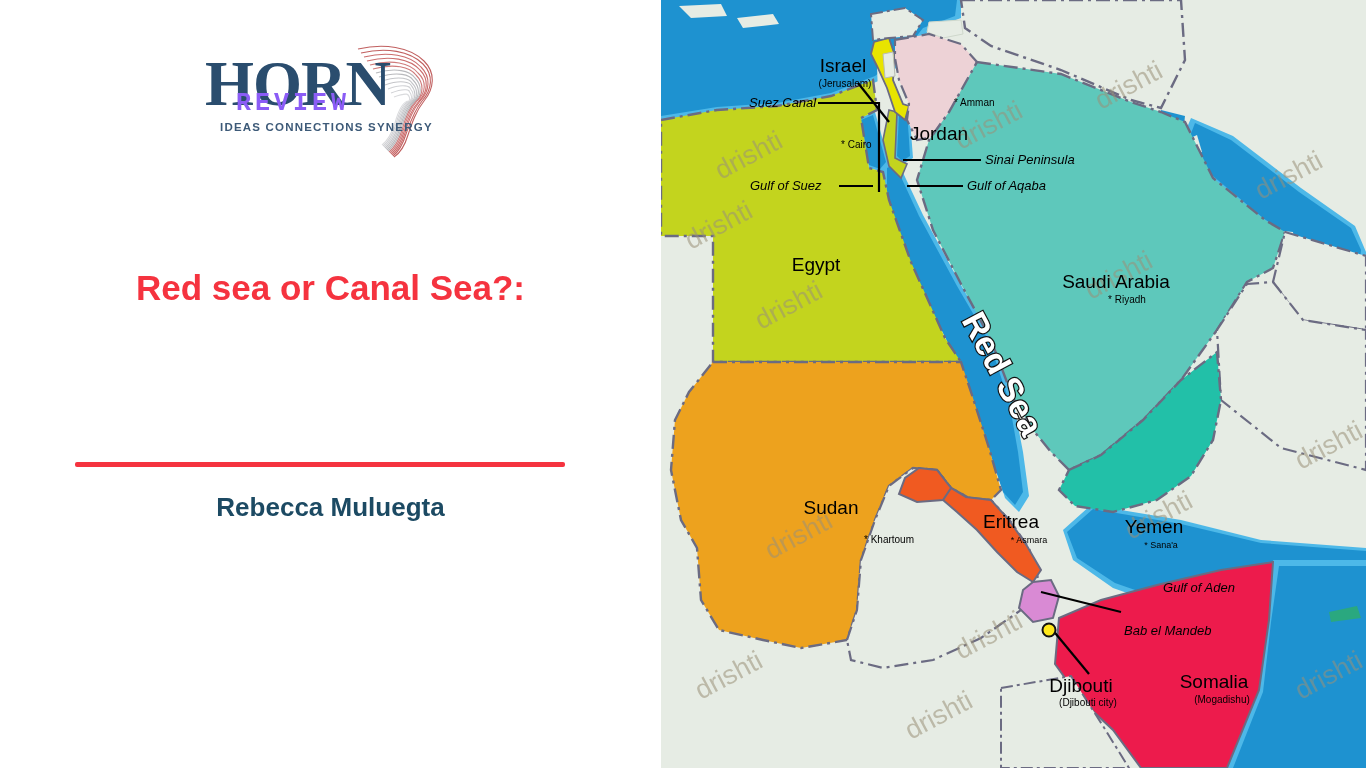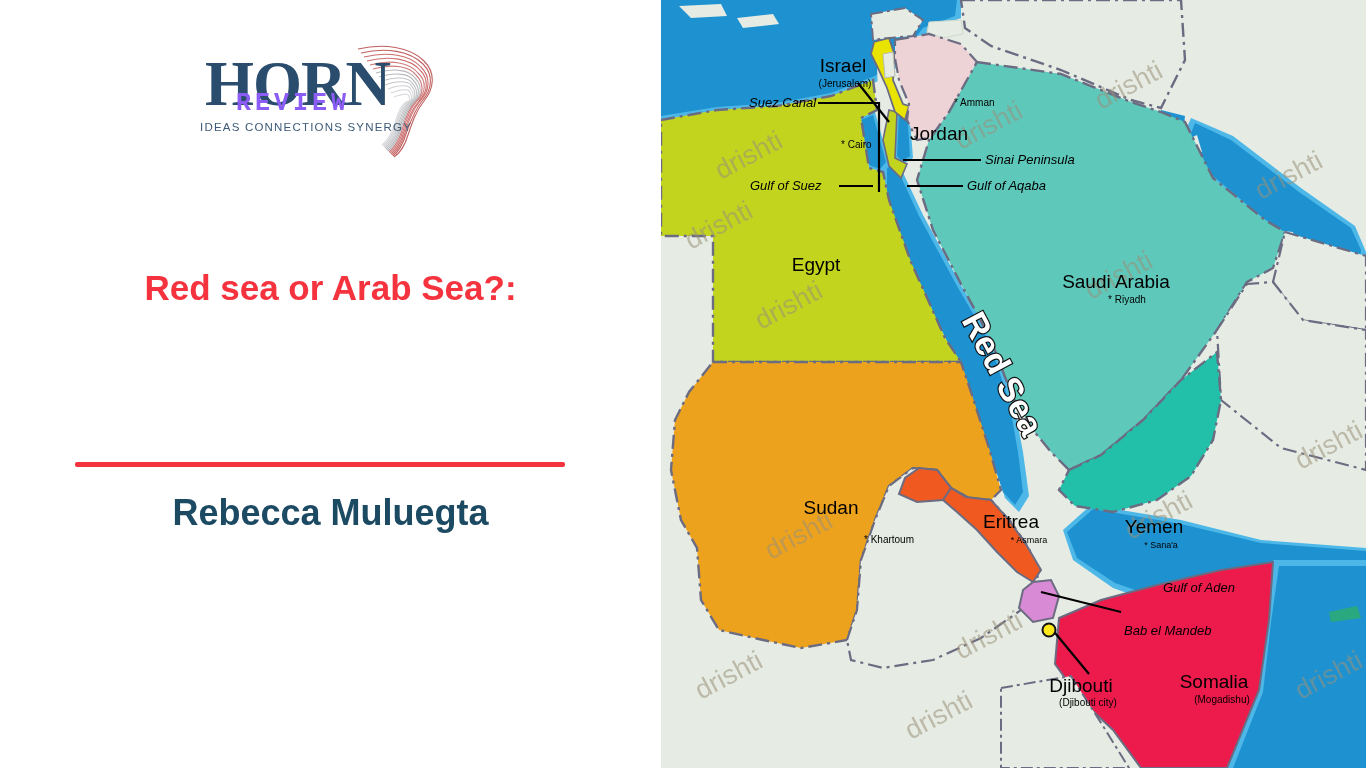--- a/index.html
+++ b/index.html
@@ -25,23 +25,23 @@
     font-weight:bold;font-size:63px;letter-spacing:-1px;
     color:#2a4d6e;line-height:1;
   }
   .logo-review{
     position:absolute;left:36px;top:46px;
     font-family:Liberation Mono, monospace;
     font-weight:bold;font-size:25px;letter-spacing:4px;
     color:#8b5cf6;line-height:1;
   }
   .logo-tag{
-    position:absolute;left:0;top:76px;
-    font-family:"Liberation Sans", sans-serif;
-    font-weight:normal;font-size:11.5px;letter-spacing:1.2px;
+    position:absolute;left:20px;top:76px;
+    font-family:"Liberation Sans", sans-serif;
+    font-weight:bold;font-size:11.5px;letter-spacing:1.2px;
     color:#3d5a78;
   }
   .logo-africa{position:absolute;left:150px;top:-6px;width:120px;height:120px;opacity:.95;}
 
   
   .title-block{position:absolute;left:0;top:265px;width:661px;text-align:center;}
   .title-line{
     font-family:"Liberation Sans", sans-serif;
     font-weight:bold;font-size:35px;line-height:46px;
     color:#1c4a63;white-space:nowrap;
@@ -49,21 +49,21 @@
   .title-line.accent{color:#f5333f;}
 
   .divider{
     position:absolute;left:75px;top:462px;width:490px;height:5px;
     background:#f5333f;border-radius:2px;
   }
 
   .author{
     position:absolute;left:0;top:492px;width:661px;text-align:center;
     font-family:"Liberation Sans", sans-serif;
-    font-weight:bold;font-size:36px;color:#1c4a63;
+    font-weight:bold;font-size:26px;color:#1c4a63;
   }
 
   
   .map-panel{
     position:absolute;left:661px;top:0;width:705px;height:768px;
     overflow:hidden;background:#e6ece4;
   }
   .map-svg{display:block;width:705px;height:768px;}
 
   .map-label{
@@ -110,21 +110,21 @@
           <path d="M41 54 C56 48 60 52 59 52 C62 56 62 60 60 62 C54 63 49 74 46 85 C43 95 38 103 33 107" stroke="#c6c7cb"></path>
           <path d="M44 58 C57 53 59 56 58 56 C60 58 60 60 59 62 C53 62 48 73 45 84 C42 94 37 102 32 106" stroke="#d2d3d6"></path>
         </g>
       </svg>
       <div class="logo-word">HORN</div>
       <div class="logo-review">REVIEW</div>
       <div class="logo-tag">IDEAS  CONNECTIONS  SYNERGY</div>
     </div>
 
     <div class="title-block">
-      <div class="title-line accent">Red sea or Arab Sea?:</div>
+      <div class="title-line accent">Red sea or Canal Sea?:</div>
     </div>
 
     <div class="divider"></div>
 
     <div class="author">Rebecca Muluegta</div>
   </div>
 
   <div class="map-panel">
     <svg class="map-svg" viewBox="0 0 705 768">
 

